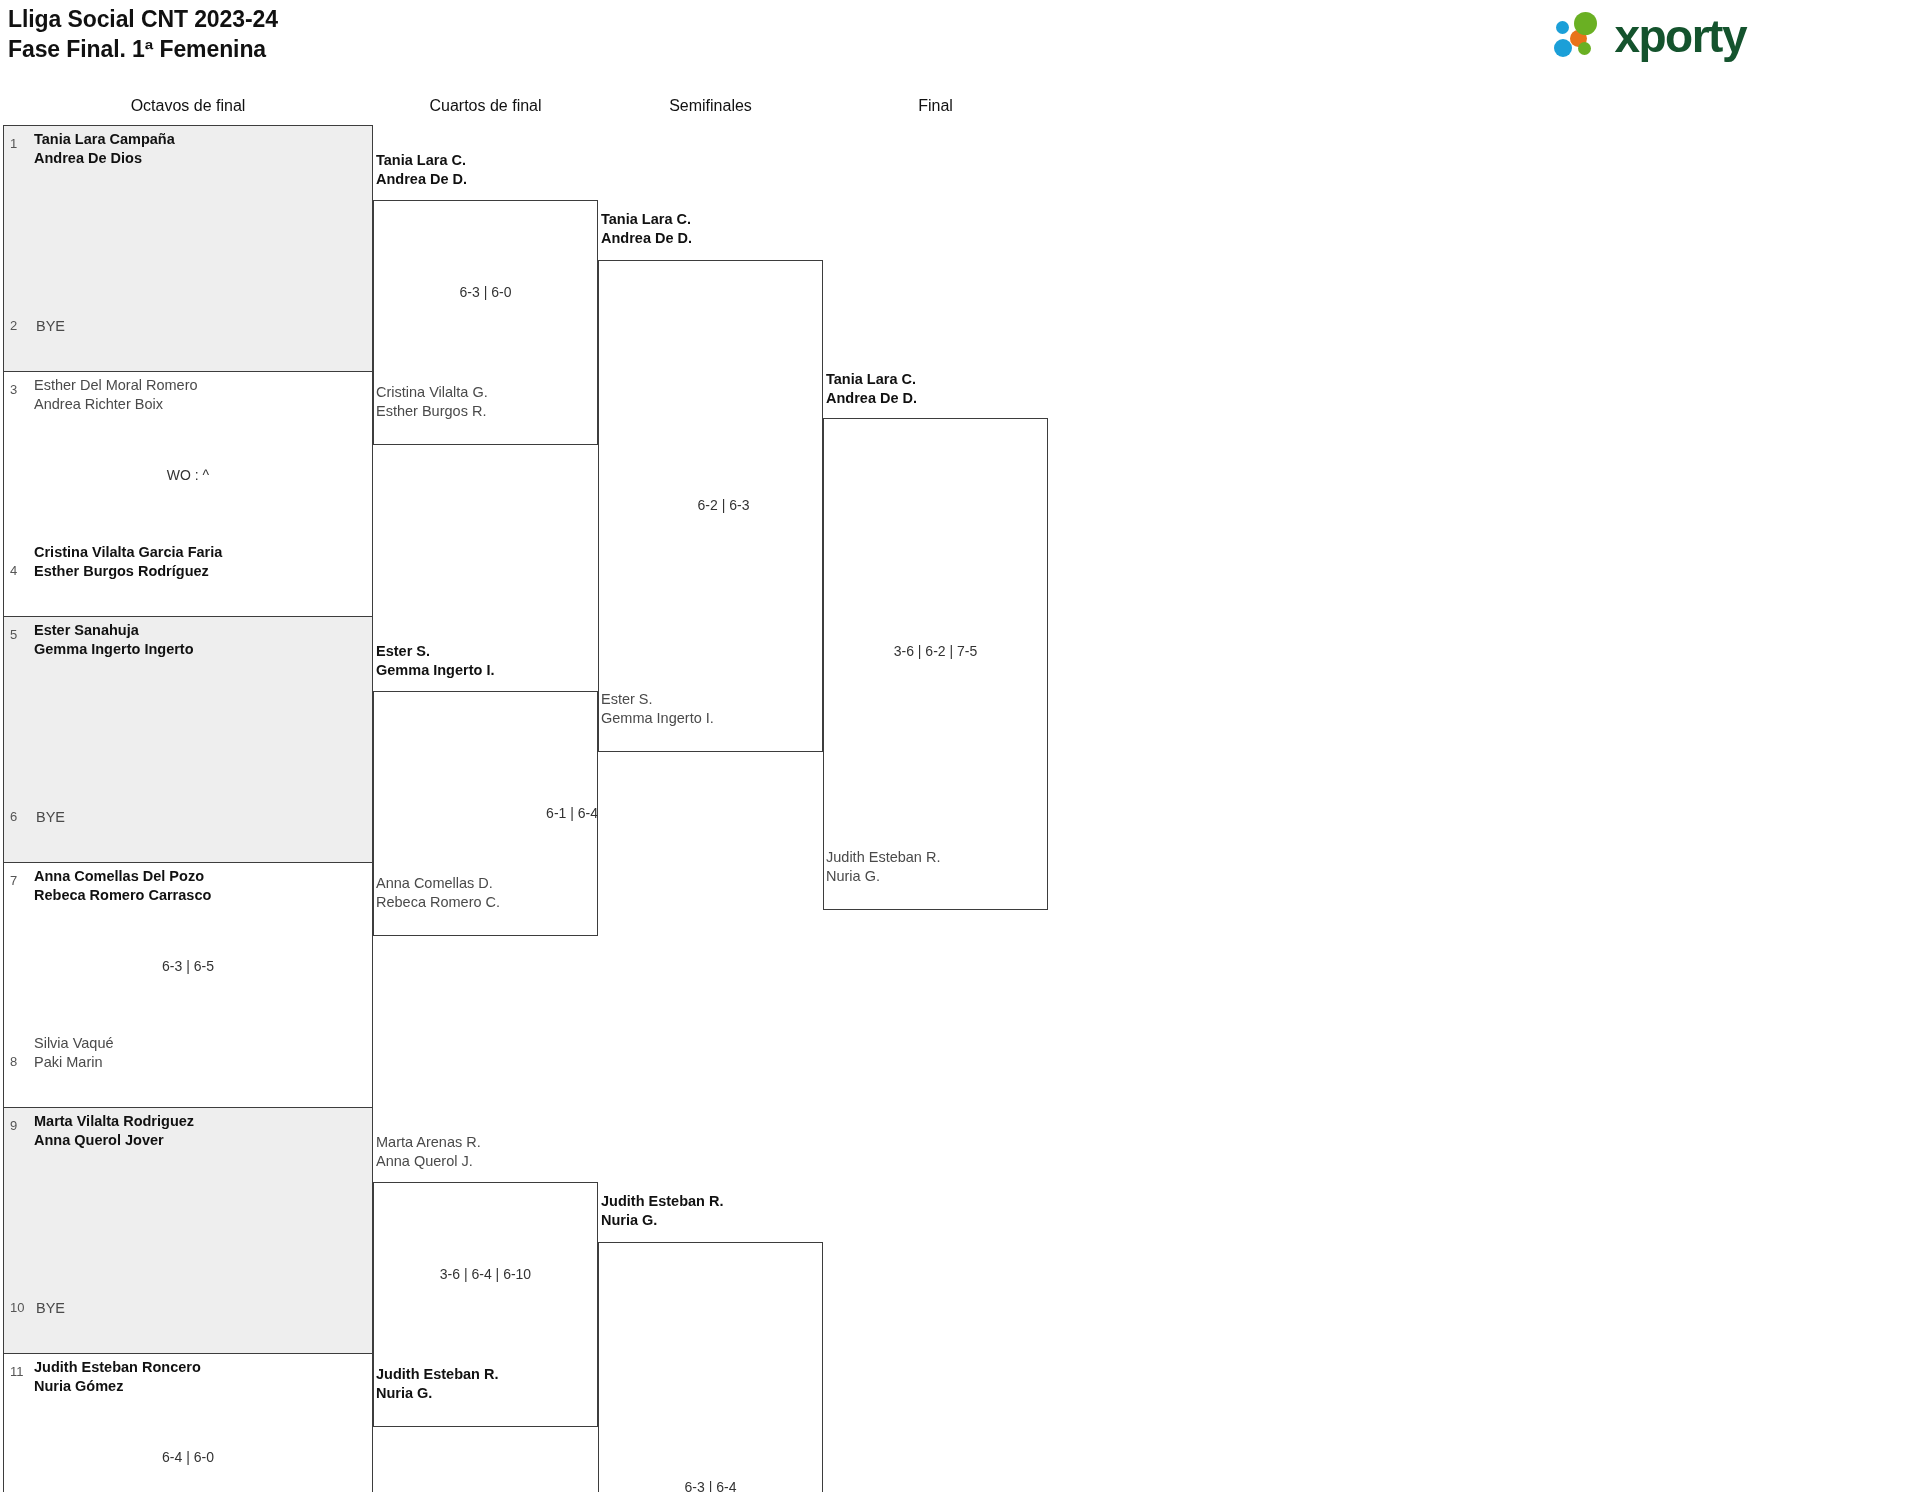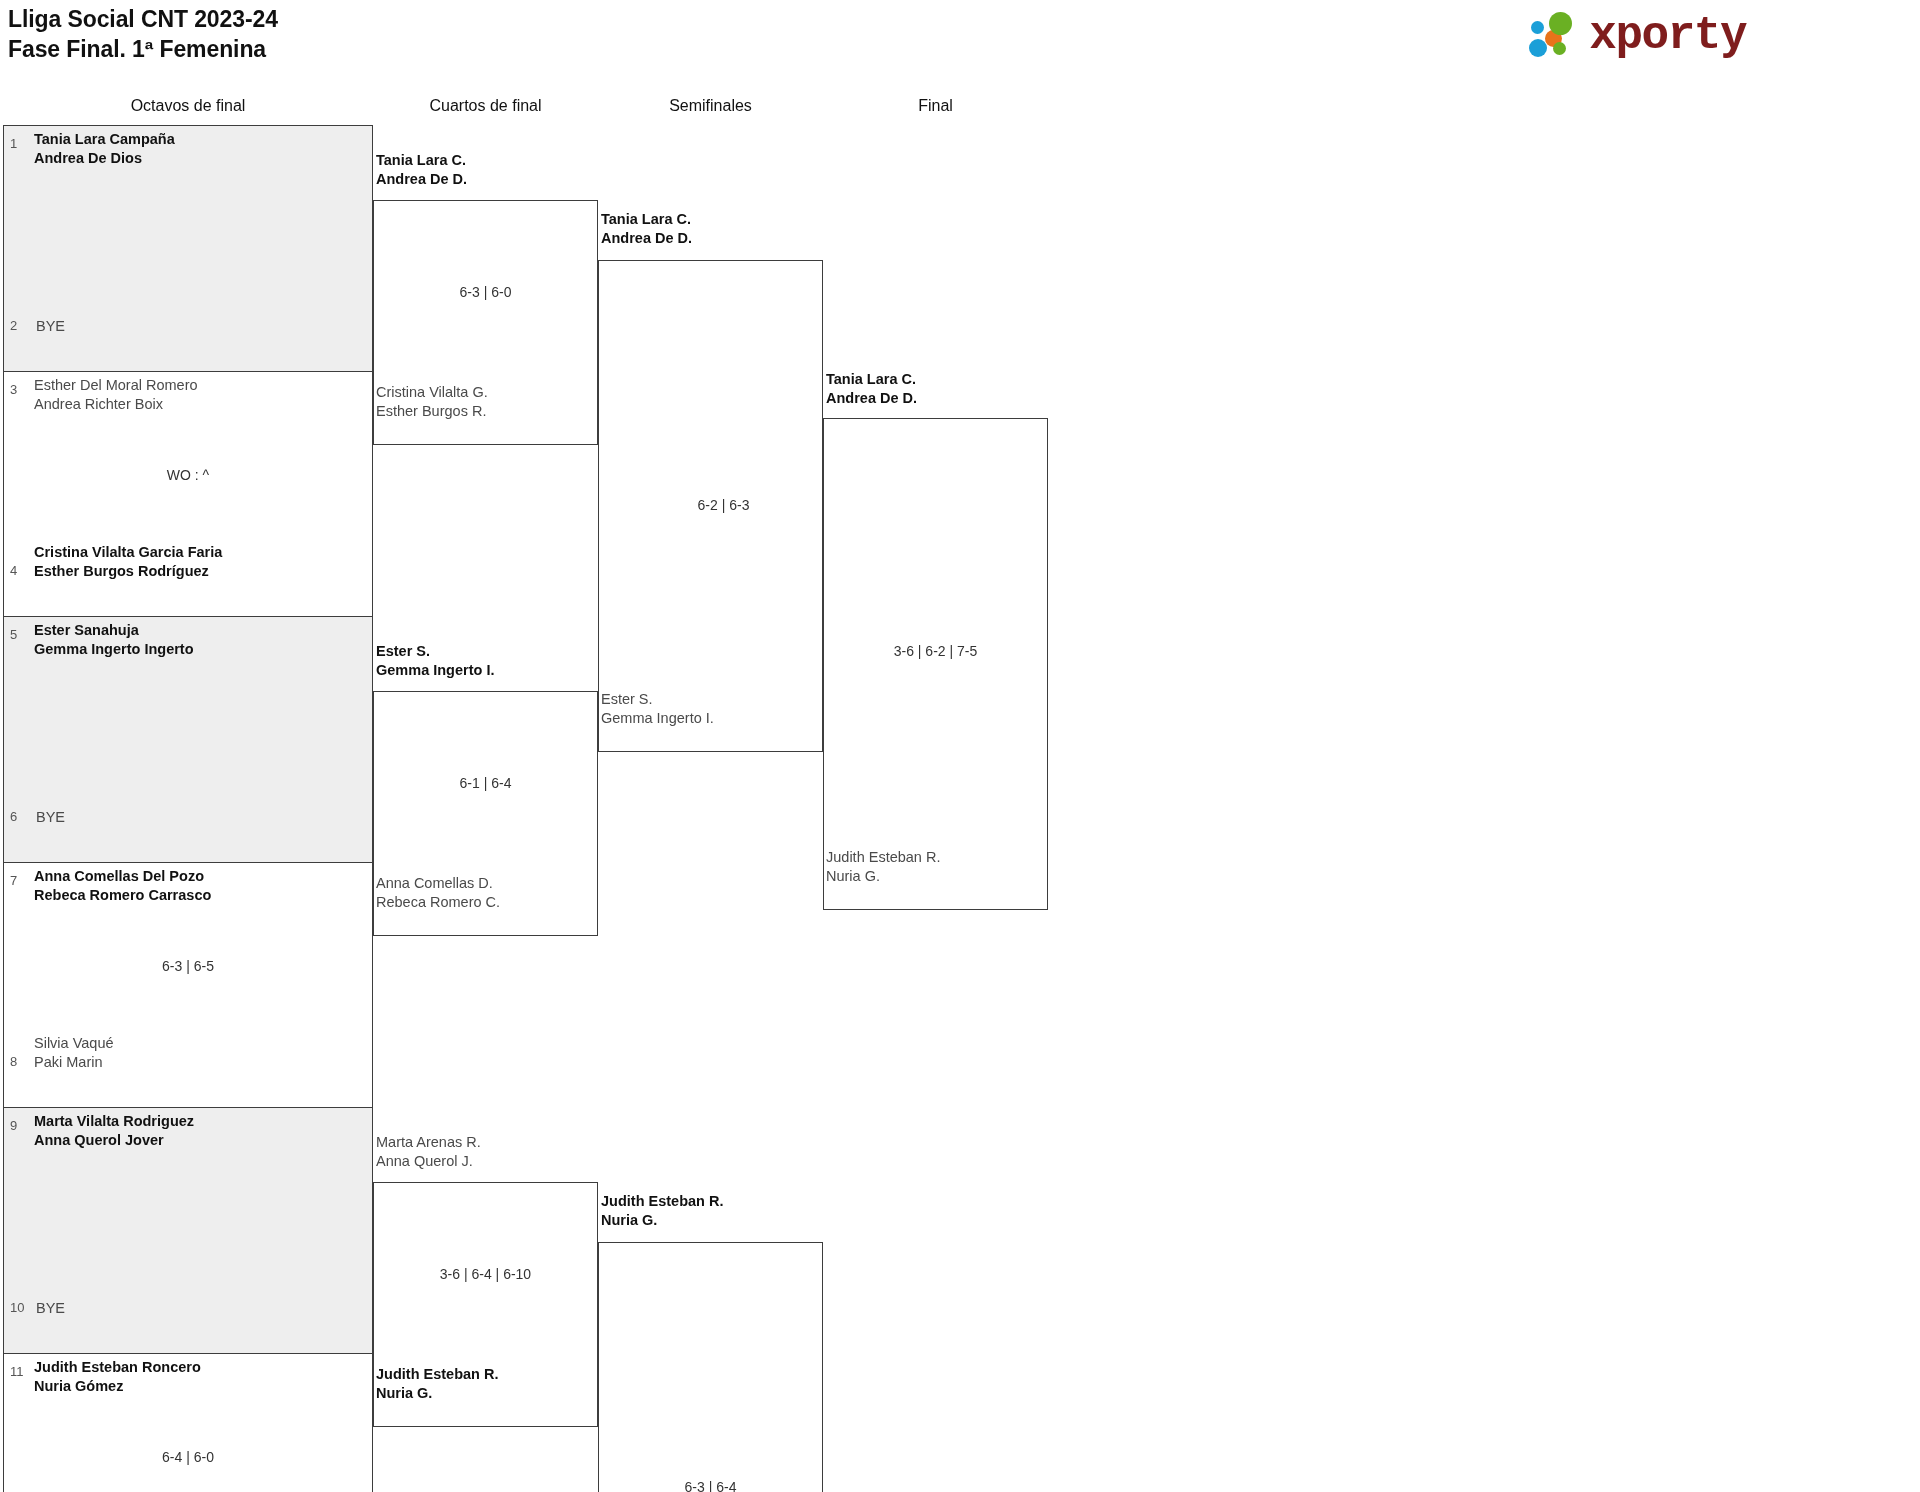--- a/index.html
+++ b/index.html
@@ -9,21 +9,21 @@
   #header{position:absolute;left:0;top:0;width:1760px;height:78px;}
   #title-block{position:absolute;left:8px;top:4px;font-size:23px;font-weight:bold;line-height:1.32;color:#111;letter-spacing:-0.1px;}
   #title-line1,#title-line2{white-space:pre;}
 
   #logo{position:absolute;right:14px;top:8px;height:56px;display:flex;align-items:center;gap:6px;}
   #logo-dots{position:relative;width:56px;height:48px;}
   #logo-dots span{position:absolute;border-radius:50%;display:block;}
   .d-blue{background:#1b9fd8;}
   .d-orange{background:#e8731a;}
   .d-green{background:#6ab023;}
-  #logo-word{font-size:46px;font-weight:bold;color:#7f1d1d;letter-spacing:-1.5px;line-height:1;font-family:Liberation Mono, monospace;}
+  #logo-word{font-size:46px;font-weight:bold;color:#14532d;letter-spacing:-1.5px;line-height:1;}
 
   
   .round-head{position:absolute;font-size:16px;color:#111;text-align:center;white-space:nowrap;}
 
   
   #r1{position:absolute;left:3px;top:125px;width:370px;}
   .r1-block{position:relative;width:370px;box-sizing:border-box;border:1px solid #3d3d3d;border-bottom:none;}
   .r1-block.shade{background:#eeeeee;}
   .r1-block.plain{background:#ffffff;}
   .r1-slot{position:relative;box-sizing:border-box;padding:4px 0 4px 30px;min-height:30px;}
@@ -148,21 +148,21 @@
     <div class="score-mid" style="left: 373px; top: 282.5px; width: 225px;">6-3 | 6-0</div>
     <div class="lbl" style="left: 376px; top: 383px;">
       <div class="nm los">Cristina Vilalta G.</div>
       <div class="nm los">Esther Burgos R.</div>
     </div>
     <div class="lbl" style="left: 376px; top: 642px;">
       <div class="nm win">Ester S.</div>
       <div class="nm win">Gemma Ingerto I.</div>
     </div>
     <div class="conn" style="left: 373px; top: 691px; width: 225px; height: 245px;"></div>
-    <div class="score-mid" style="left: 373px; top: 774px; width: 225px;">6-1 | 6-4</div>
+    <div class="score-mid" style="left: 373px; top: 804px; width: 225px; text-align: right;">6-1 | 6-4</div>
     <div class="lbl" style="left: 376px; top: 874px;">
       <div class="nm los">Anna Comellas D.</div>
       <div class="nm los">Rebeca Romero C.</div>
     </div>
     <div class="lbl" style="left: 376px; top: 1133px;">
       <div class="nm los">Marta Arenas R.</div>
       <div class="nm los">Anna Querol J.</div>
     </div>
     <div class="conn" style="left: 373px; top: 1182px; width: 225px; height: 245px;"></div>
     <div class="score-mid" style="left: 373px; top: 1264.5px; width: 225px;">3-6 | 6-4 | 6-10</div>

